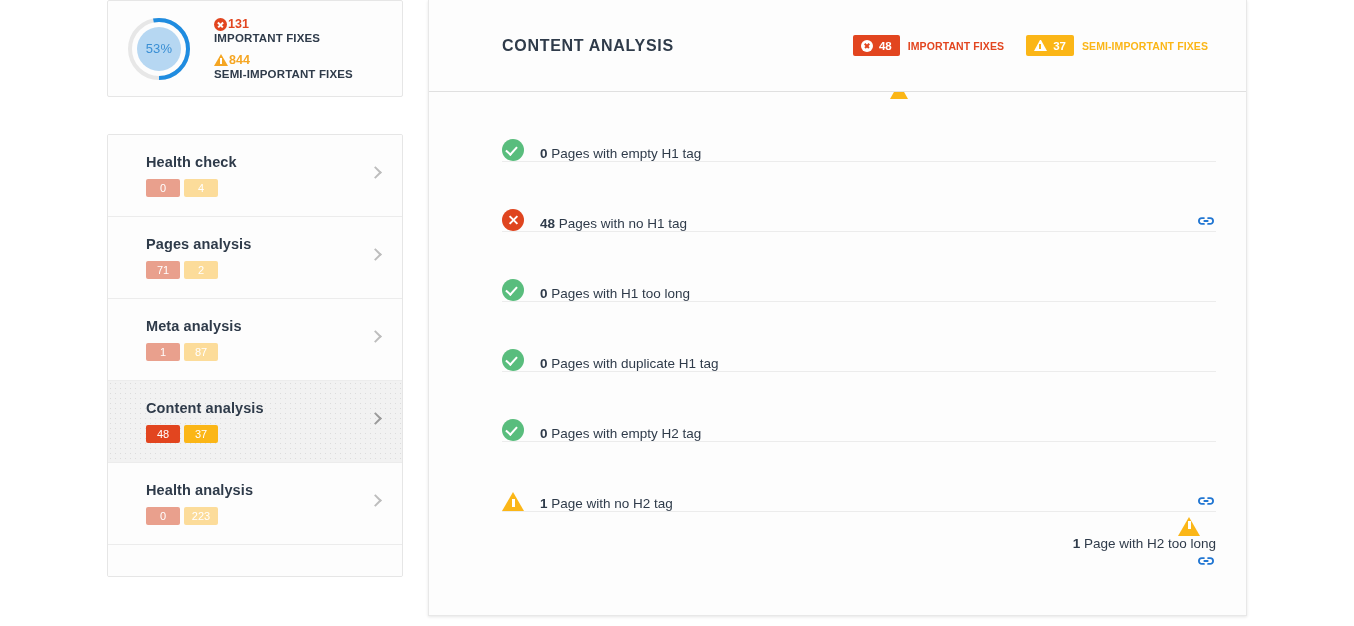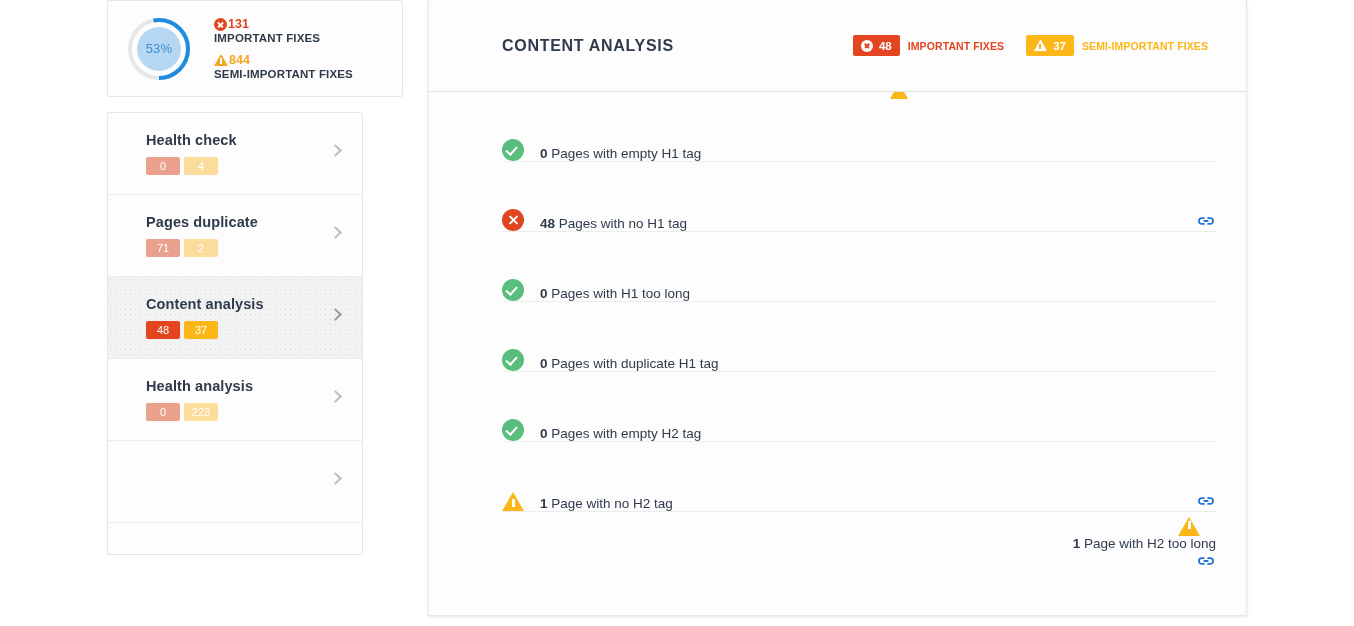--- a/index.html
+++ b/index.html
@@ -68,22 +68,22 @@
     border-bottom: 12px solid #f5a623;
     position: relative;
   }
   .mini-tri::after {
     content: ""; position: absolute; left: -1px; top: 4px;
     width: 2px; height: 6px; background: #fff;
   }
 
   
   #nav-card {
-    position: absolute; left: 0; top: 112px;
-    width: 256px; height: 443px;
+    position: absolute; left: 0; top: 134px;
+    width: 296px; height: 443px;
     overflow: hidden;
   }
 
   .nav-item {
     position: relative;
     height: 82px;
     padding: 0 30px 0 38px;
     display: flex; flex-direction: column; justify-content: center;
     border-bottom: 1px solid #ececec;
     background: #fdfdfd;
@@ -287,24 +287,32 @@
     <div id="nav-card" class="card">
         <div class="nav-item">
           <div class="nav-title">Health check</div>
           <div class="nav-badges">
             <span class="badge err">0</span>
             <span class="badge warn">4</span>
           </div>
           <span class="chevron"></span>
         </div>
         <div class="nav-item">
-          <div class="nav-title">Pages duplicate</div>
+          <div class="nav-title">Pages analysis</div>
           <div class="nav-badges">
             <span class="badge err">71</span>
             <span class="badge warn">2</span>
+          </div>
+          <span class="chevron"></span>
+        </div>
+        <div class="nav-item">
+          <div class="nav-title">Meta analysis</div>
+          <div class="nav-badges">
+            <span class="badge err">1</span>
+            <span class="badge warn">87</span>
           </div>
           <span class="chevron"></span>
         </div>
         <div class="nav-item active">
           <div class="nav-title">Content analysis</div>
           <div class="nav-badges">
             <span class="badge err">48</span>
             <span class="badge warn">37</span>
           </div>
           <span class="chevron"></span>

